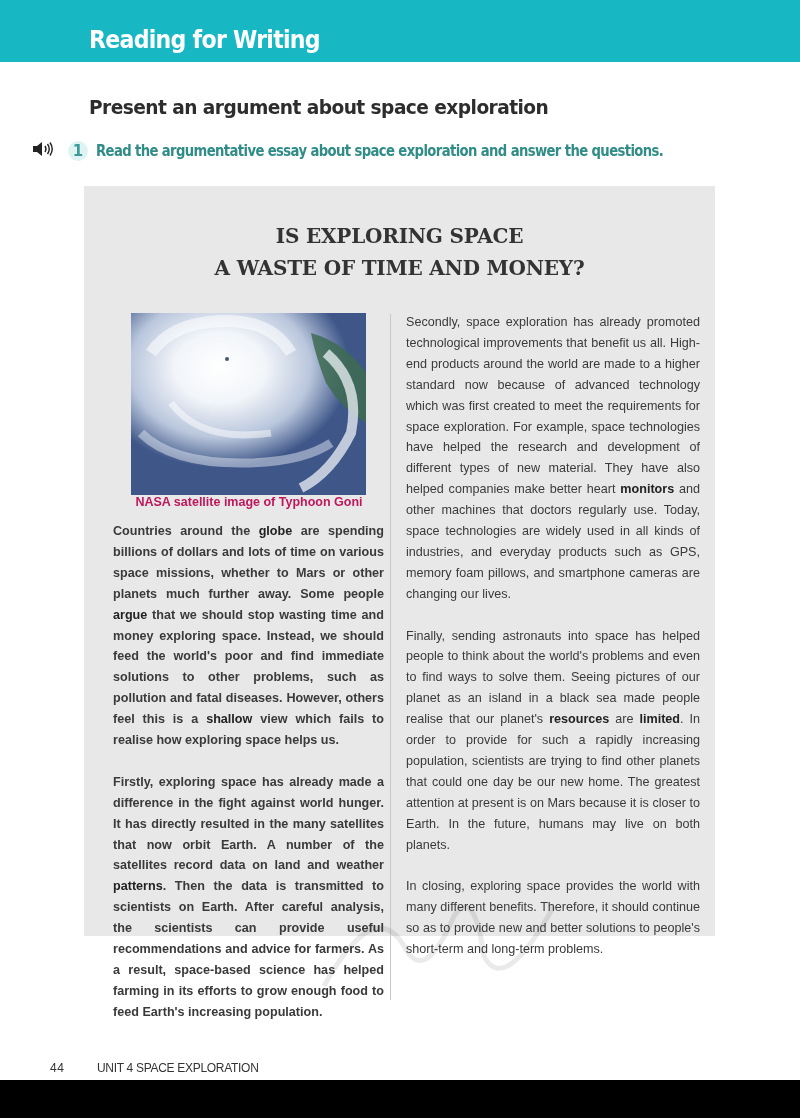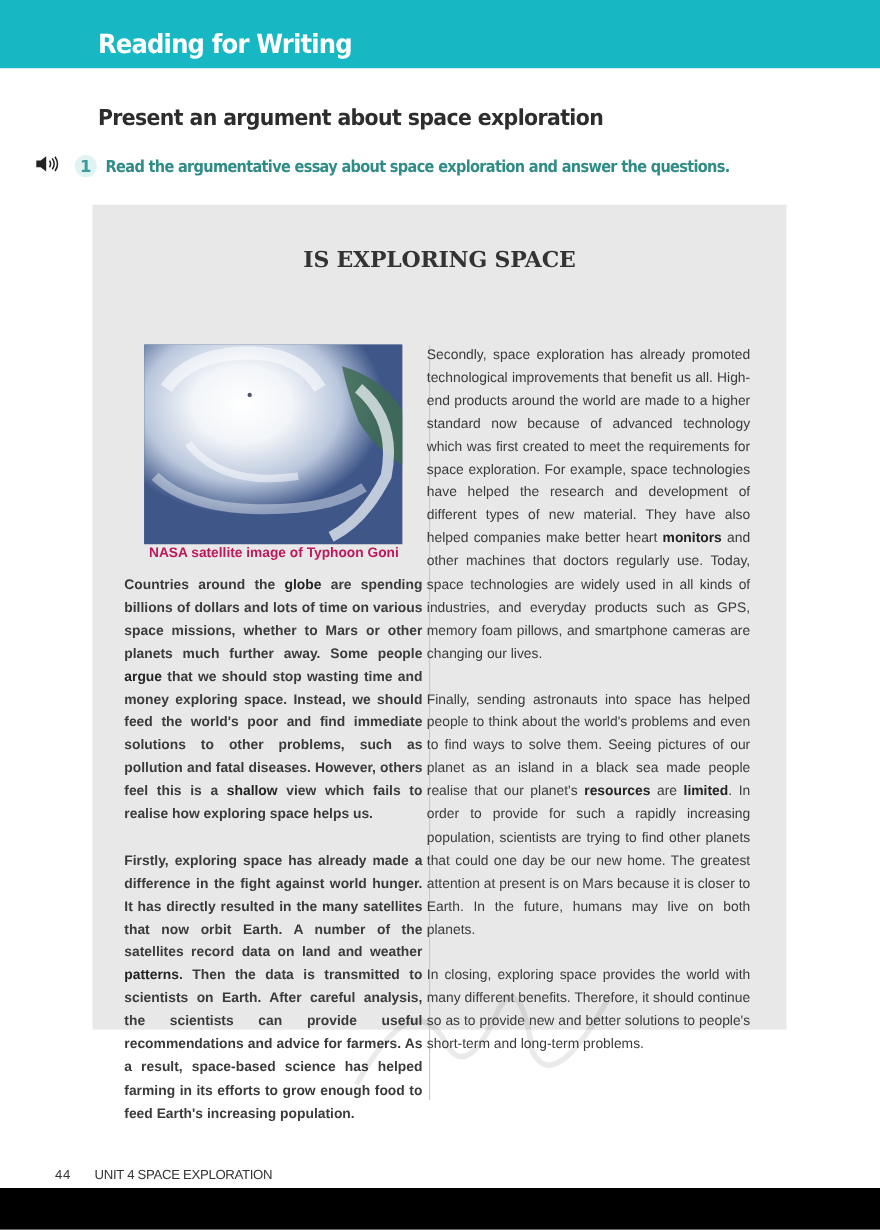--- a/index.html
+++ b/index.html
@@ -56,29 +56,29 @@
     position:absolute; left:30px; top:309px; width:270px; text-align:center;
     font-family:"Liberation Sans", sans-serif; font-weight:bold; font-size:12.5px; color:#be185d;
   }
   .col {
     position:absolute; font-family:"Liberation Sans", sans-serif; font-size:12.6px;
     line-height:20.9px; color:#3a3a3a; text-align:justify;
   }
   .col p { margin-bottom:20.9px; }
   .col b { color:#222; }
   .col-left { left:29px; top:335px; width:271px;font-weight:bold; }
-  .col-right { left:304px; top:126px; width:294px; }
+  .col-right { left:322px; top:126px; width:294px; }
 
   .watermark {
     position:absolute; left:230px; top:690px; width:260px; height:130px; opacity:0.08;
   }
 
   .footer {
     position:absolute; left:50px; top:1061px; display:flex; align-items:center;
-    font-family:"Liberation Sans", sans-serif; font-size:12px; color:#333;
+    font-family:"Liberation Sans", sans-serif; font-size:12px; color:#333;gap:11px;
   }
   .page-num { width:36px; letter-spacing:0.5px; }
   .unit-label { letter-spacing:-0.3px;text-align:right; }
   .black-bar { position:absolute; left:0; top:1080px; width:800px; height:38px; background:#000; }
 </style>
 </head>
 <body>
 
 <div class="header-band"></div>
 <div class="header-title">Reading for Writing</div>
@@ -94,20 +94,21 @@
       <path d="M18 1.5 Q22.5 8 18 14.5" stroke="#222" stroke-width="1.4" fill="none"></path>
     </svg>
   </span>
   <span class="num-badge">1</span>
   <span class="instruction-text">Read the argumentative essay about space exploration and answer the questions.</span>
 </div>
 
 <div class="panel">
   <div class="essay-title">
     <div>IS EXPLORING SPACE</div>
+    <div>A WASTE OF TIME AND MONEY?</div>
   </div>
 
   <div class="figure">
     <svg width="235" height="182" viewBox="0 0 235 182">
       <defs>
         <radialGradient id="storm" cx="0.38" cy="0.3" r="0.55">
           <stop offset="0" stop-color="#ffffff"></stop>
           <stop offset="0.35" stop-color="#f2f5f9"></stop>
           <stop offset="0.7" stop-color="#b9c6dc"></stop>
           <stop offset="1" stop-color="#3e5688"></stop>

